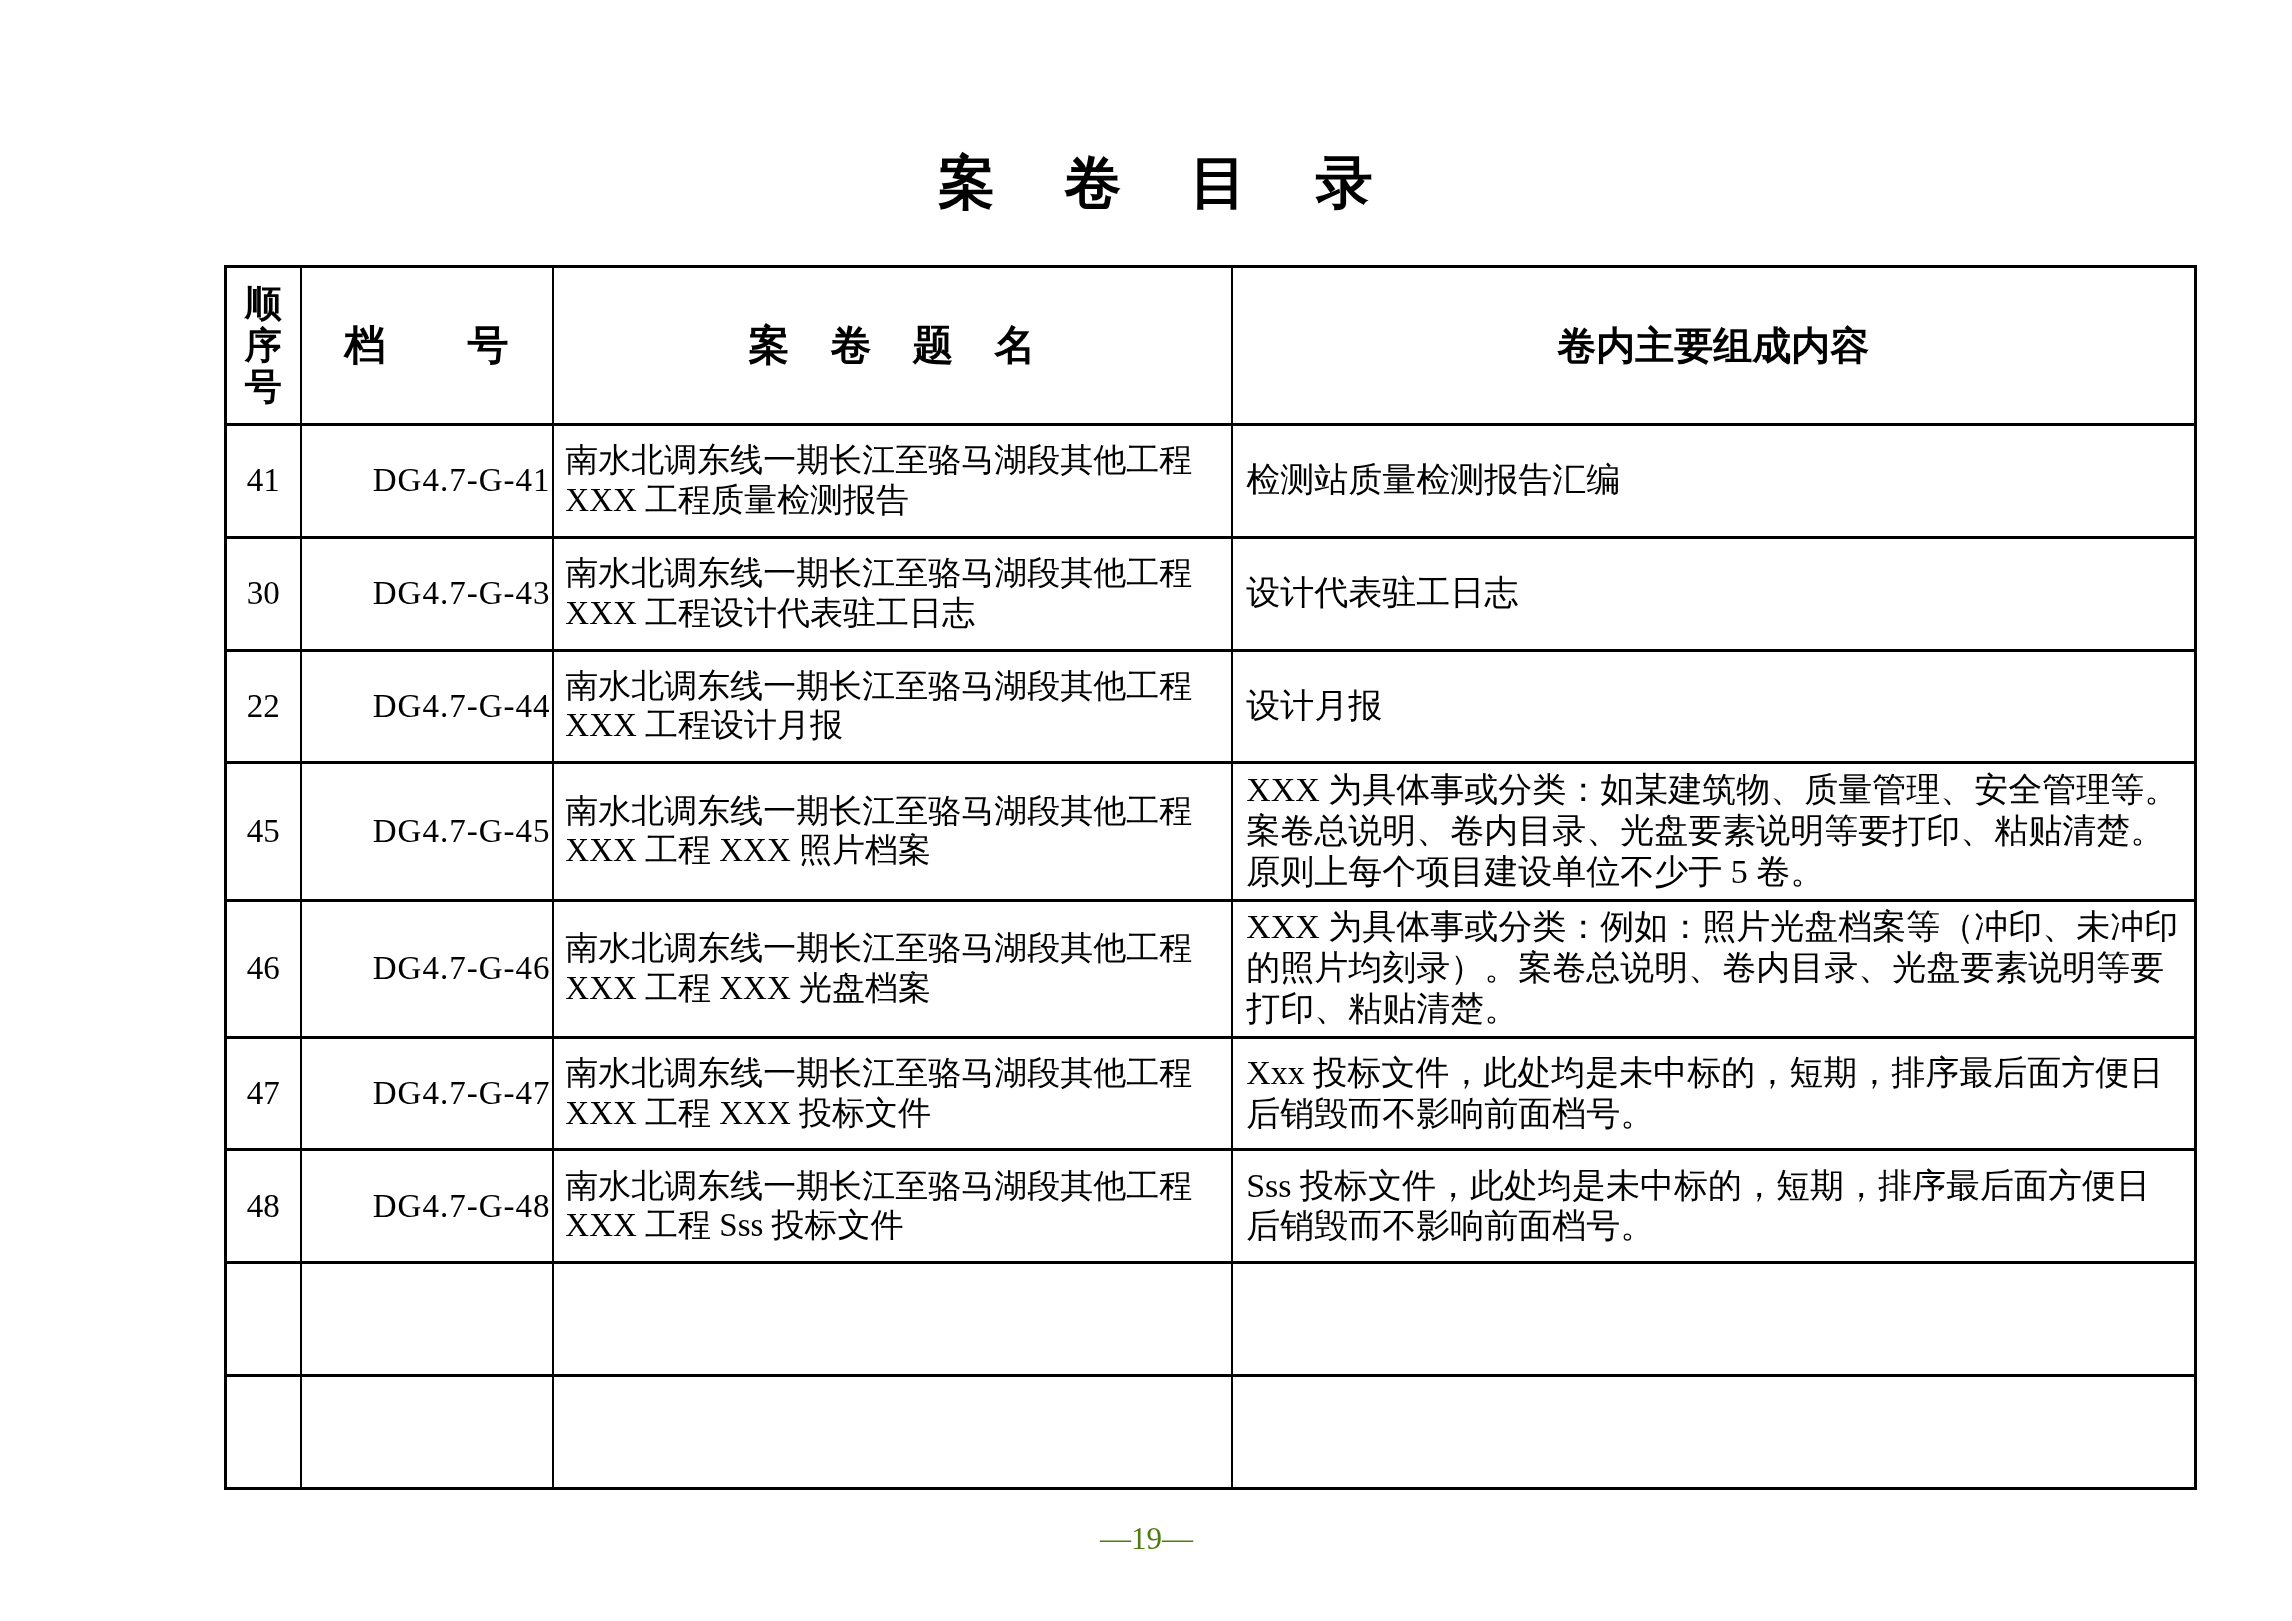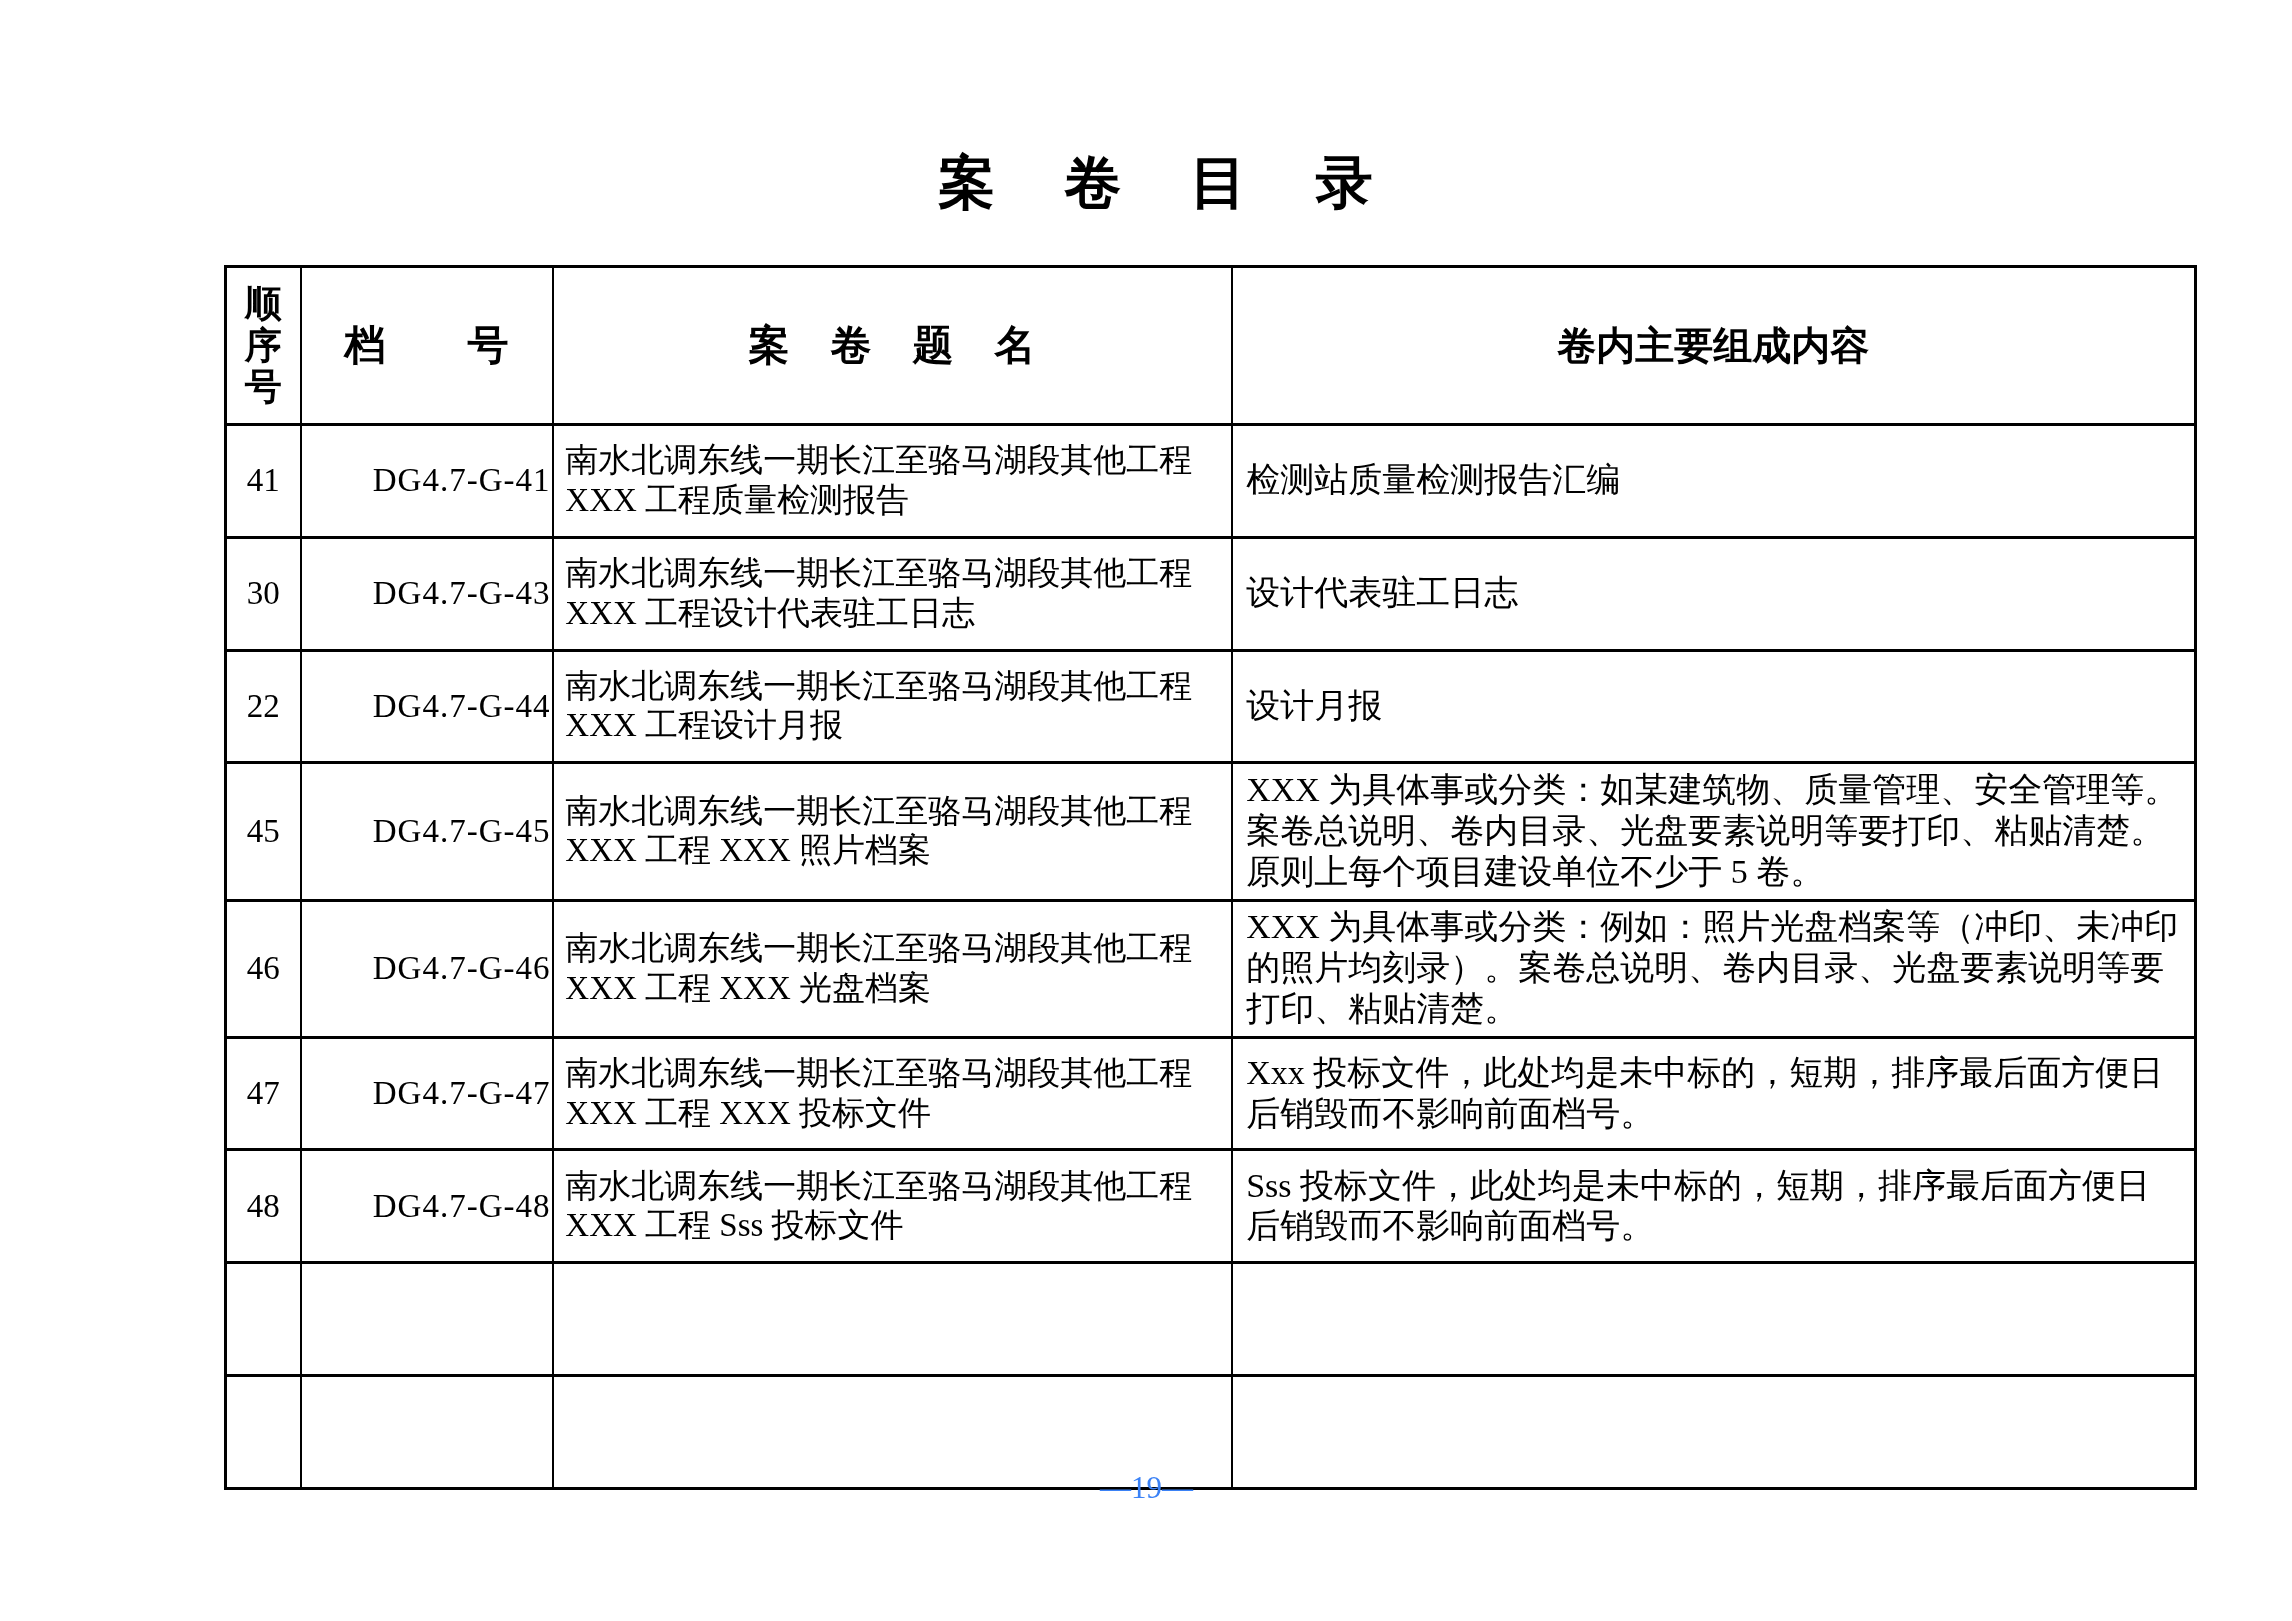--- a/index.html
+++ b/index.html
@@ -91,27 +91,27 @@
     text-align: left;
     padding: 5.9px 11.8px;
   }
   td.cell-content {
     text-align: left;
     padding: 5.9px 13.7px;
     font-size: 34px;
   }
   .page-number {
     position: absolute;
-    top: 1470px;
+    top: 1521px;
     left: 0;
     width: 100%;
     text-align: center;
     font-size: 31px;
     font-family: "Liberation Serif", "DejaVu Serif", serif;
-    color: #3b82f6;
+    color: #4d7c0f;
   }
 </style>
 </head>
 <body>
 
 <div class="page">
 
   <h1 class="doc-title">案　卷　目　录</h1>
 
   <table class="catalog">

